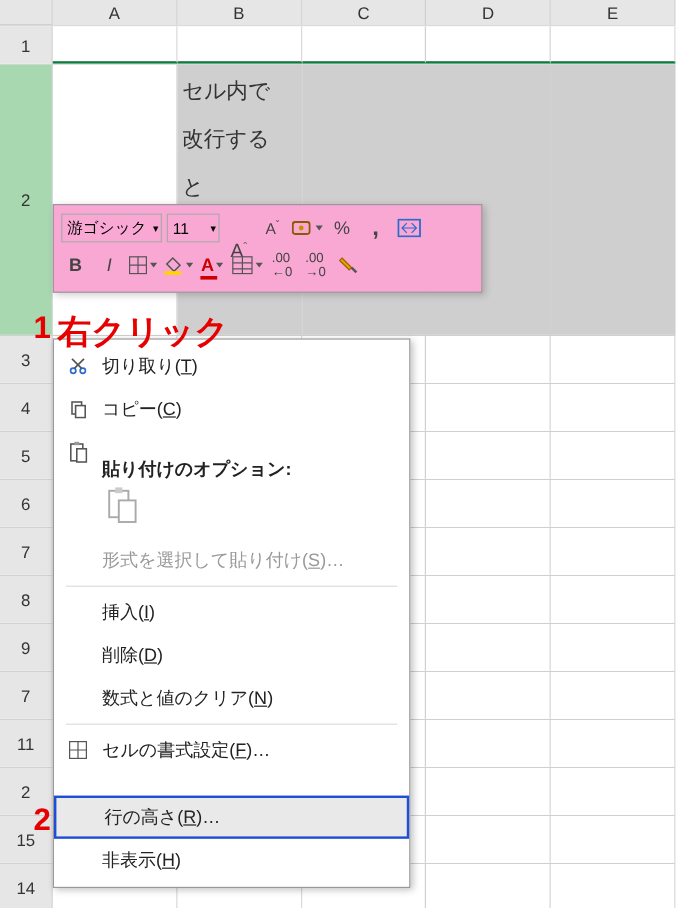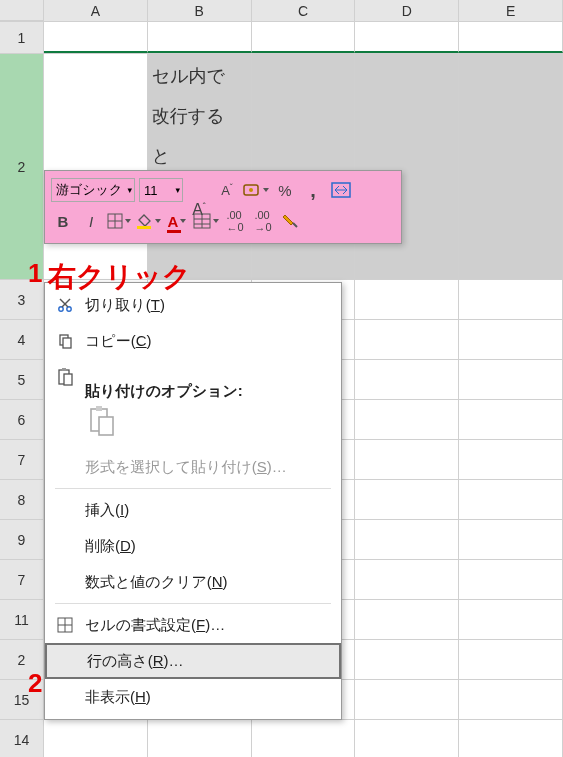--- a/index.html
+++ b/index.html
@@ -150,21 +150,22 @@
       padding-left: 44px;
       height: 54px;
       display: flex;
       align-items: center;
     }
     .paste-icon-big {
       width: 28px; height: 32px;
     }
     .menu-sep { height: 1px; background: #ddd; margin: 3px 10px; }
     .menu-item.highlight {
-      border: 2px solid #737373;
+      border: 2px solid #1d4ed8;
+      margin-top: 20px;
     }
 
     .annotation {
       position: absolute;
       font-weight: bold;
       font-size: 26px;
       color: #e60000;
       z-index: 20;
       font-family: "Yu Gothic", sans-serif;
     }

